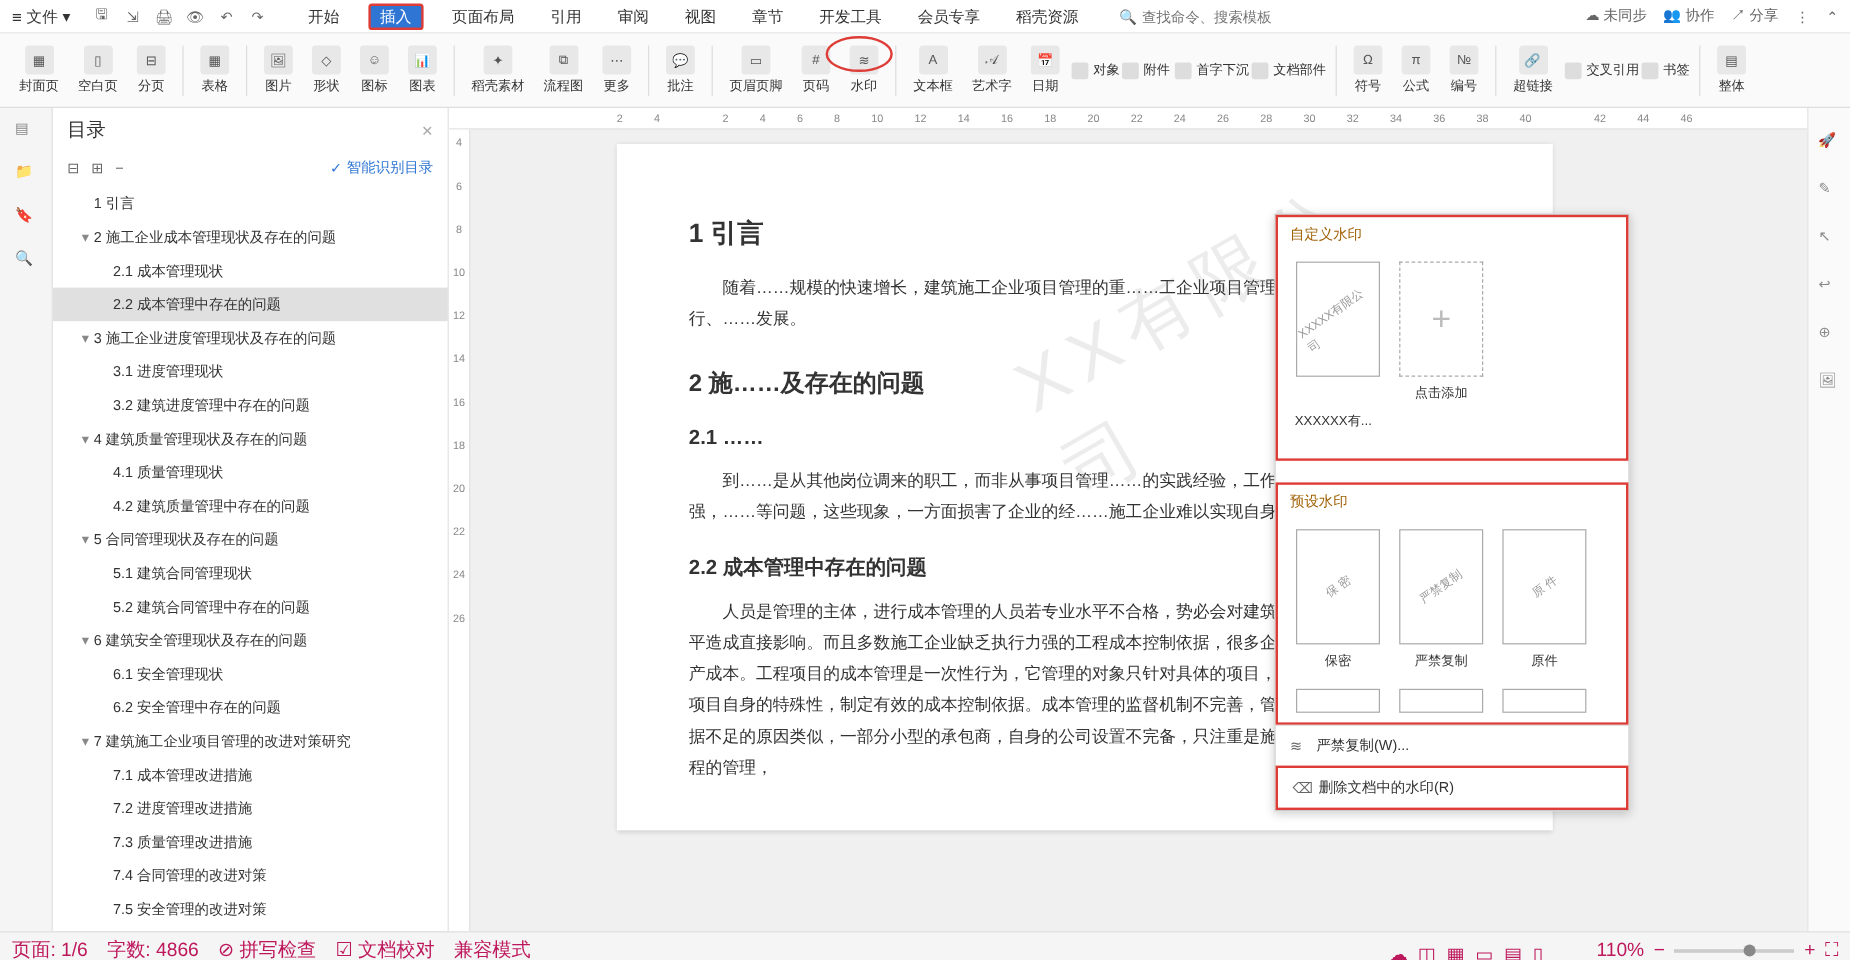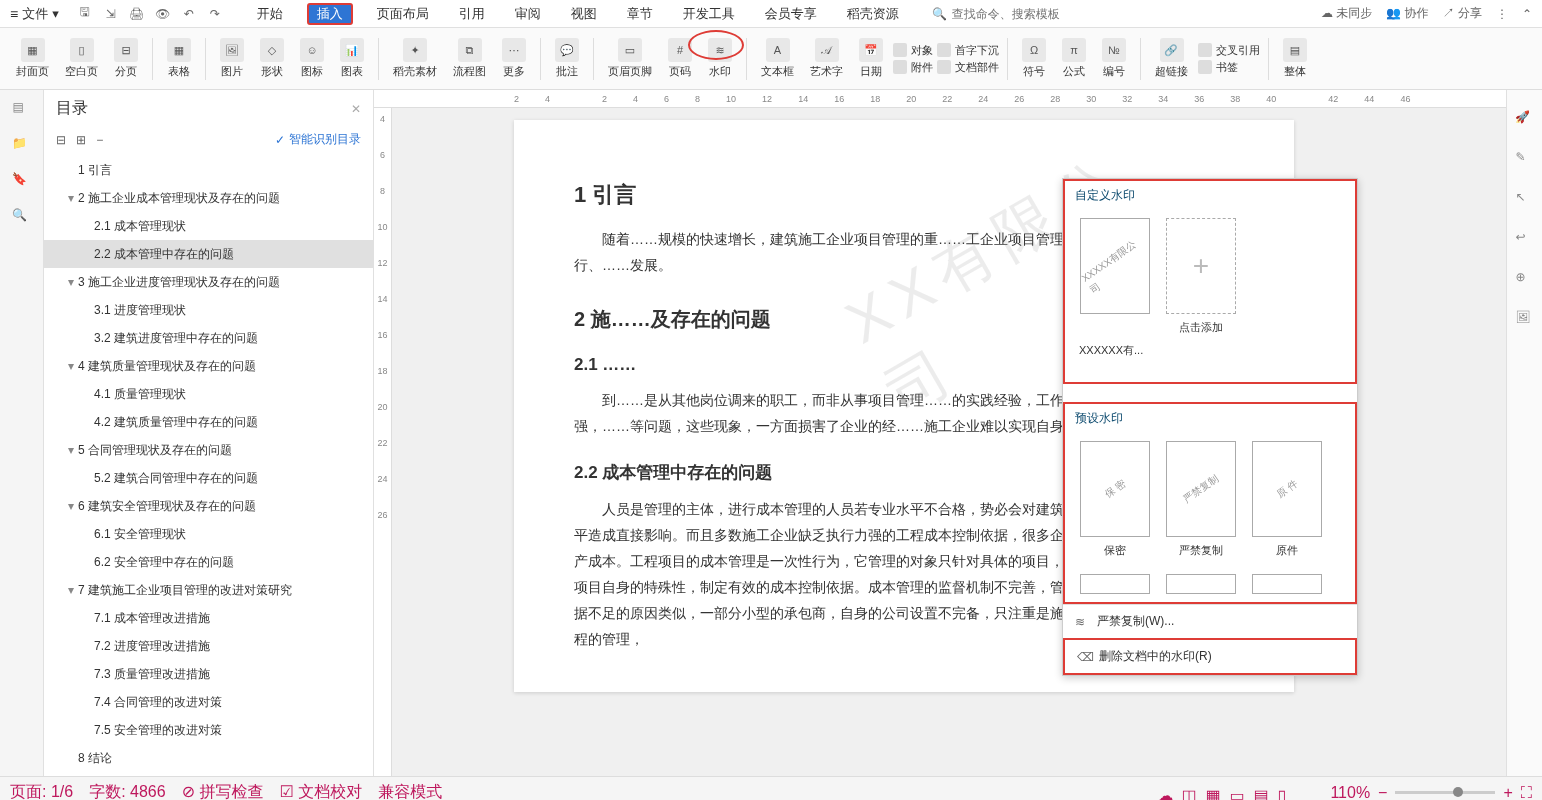--- a/index.html
+++ b/index.html
@@ -15,21 +15,21 @@
 .tab.active { background: #2e75d4; color: #fff; border-radius: 3px; }
 .circled-red { border: 2px solid #de3c36; border-radius: 50%/80%; padding: 0 8px; }
 .search-area { margin-left: 20px; display: flex; align-items: center; gap: 4px; color: #999; }
 .search-area input { border: none; outline: none; font-size: 12px; width: 120px; }
 .top-right { margin-left: auto; display: flex; gap: 14px; align-items: center; color: #666; }
 
 .ribbon { height: 62px; display: flex; align-items: center; padding: 4px 10px; border-bottom: 1px solid #ddd; gap: 4px; background: #fafafa; }
 .ribbon-group { display: flex; flex-direction: column; align-items: center; gap: 2px; padding: 0 6px; cursor: pointer; font-size: 11px; }
 .ribbon-group .ico { width: 24px; height: 24px; background: #e8e8e8; border-radius: 3px; display: flex; align-items: center; justify-content: center; color: #555; }
 .ribbon-sep { width: 1px; height: 42px; background: #ddd; margin: 0 4px; }
-.ribbon-mini-col { display: flex; flex-direction: column; gap: 2px; font-size: 11px; }
+.ribbon-mini-col { display: flex; flex-direction: row; gap: 2px; font-size: 11px; }
 .ribbon-mini { display: flex; align-items: center; gap: 4px; cursor: pointer; }
 .ribbon-mini .mico { width: 14px; height: 14px; background: #ddd; border-radius: 2px; }
 .watermark-btn { position: relative; }
 .circled-wm { position: absolute; left: -14px; top: -8px; width: 56px; height: 30px; border: 2px solid #de3c36; border-radius: 50%; pointer-events: none; }
 
 .main { display: flex; height: calc(100vh - 28px - 62px - 24px); }
 .left-rail { width: 44px; background: #f5f5f5; border-right: 1px solid #e0e0e0; display: flex; flex-direction: column; align-items: center; padding-top: 10px; gap: 18px; }
 .rail-icon { width: 18px; height: 18px; color: #888; cursor: pointer; }
 
 .sidebar { width: 330px; border-right: 1px solid #e0e0e0; display: flex; flex-direction: column; }
@@ -49,21 +49,21 @@
 .ruler-h { height: 18px; background: #fff; border-bottom: 1px solid #ddd; font-size: 9px; display: flex; align-items: center; padding-left: 140px; gap: 26px; color: #888; }
 .ruler-v { position: absolute; left: 0; top: 18px; width: 18px; bottom: 0; background: #fff; border-right: 1px solid #ddd; display: flex; flex-direction: column; align-items: center; gap: 26px; font-size: 9px; color: #888; padding-top: 6px; }
 .page { position: absolute; left: 140px; top: 30px; width: 780px; background: #fff; box-shadow: 0 1px 4px rgba(0,0,0,.15); padding: 40px 60px; }
 .page h1 { font-size: 22px; margin: 20px 0 16px; }
 .page h2 { font-size: 20px; margin: 28px 0 14px; }
 .page h3 { font-size: 17px; margin: 22px 0 12px; }
 .page p { font-size: 14px; line-height: 26px; text-indent: 2em; color: #333; }
 .watermark-bg { position: absolute; right: 40px; top: 60px; width: 340px; height: 420px; opacity: .15; font-size: 60px; transform: rotate(-30deg); color: #888; pointer-events: none; letter-spacing: 10px; }
 
 .dropdown { position: absolute; left: 688px; top: 88px; width: 296px; background: #fff; border: 1px solid #ccc; box-shadow: 0 2px 8px rgba(0,0,0,.2); z-index: 100; }
-.dd-sec-hdr { font-size: 12px; padding: 6px 10px; color: #0c4a6e; }
+.dd-sec-hdr { font-size: 12px; padding: 6px 10px; color: #a16207; }
 .dd-row { display: flex; gap: 14px; padding: 8px 14px; }
 .dd-thumb { width: 72px; display: flex; flex-direction: column; align-items: center; gap: 6px; cursor: pointer; }
 .dd-box { width: 70px; height: 96px; border: 1px solid #aaa; display: flex; align-items: center; justify-content: center; font-size: 10px; color: #999; }
 .dd-box .rot-txt { transform: rotate(-35deg); }
 .dd-label { font-size: 11px; text-align: center; }
 .dd-add { font-size: 28px; color: #bbb; }
 .dd-sep { height: 1px; background: #e0e0e0; }
 .dd-action { padding: 8px 12px; display: flex; align-items: center; gap: 8px; cursor: pointer; font-size: 12px; }
 .dd-action .aico { width: 14px; height: 14px; color: #666; }
 .red-box { border: 2px solid #de3c36; }
@@ -280,20 +280,21 @@
         <div class="toc-item l1"><span class="toc-caret">▾</span>2 施工企业成本管理现状及存在的问题</div>
         <div class="toc-item l2"><span class="toc-caret"></span>2.1 成本管理现状</div>
         <div class="toc-item l2 active"><span class="toc-caret"></span>2.2 成本管理中存在的问题</div>
         <div class="toc-item l1"><span class="toc-caret">▾</span>3 施工企业进度管理现状及存在的问题</div>
         <div class="toc-item l2"><span class="toc-caret"></span>3.1 进度管理现状</div>
         <div class="toc-item l2"><span class="toc-caret"></span>3.2 建筑进度管理中存在的问题</div>
         <div class="toc-item l1"><span class="toc-caret">▾</span>4 建筑质量管理现状及存在的问题</div>
         <div class="toc-item l2"><span class="toc-caret"></span>4.1 质量管理现状</div>
         <div class="toc-item l2"><span class="toc-caret"></span>4.2 建筑质量管理中存在的问题</div>
         <div class="toc-item l1"><span class="toc-caret">▾</span>5 合同管理现状及存在的问题</div>
+        <div class="toc-item l2"><span class="toc-caret"></span>5.1 建筑合同管理现状</div>
         <div class="toc-item l2"><span class="toc-caret"></span>5.2 建筑合同管理中存在的问题</div>
         <div class="toc-item l1"><span class="toc-caret">▾</span>6 建筑安全管理现状及存在的问题</div>
         <div class="toc-item l2"><span class="toc-caret"></span>6.1 安全管理现状</div>
         <div class="toc-item l2"><span class="toc-caret"></span>6.2 安全管理中存在的问题</div>
         <div class="toc-item l1"><span class="toc-caret">▾</span>7 建筑施工企业项目管理的改进对策研究</div>
         <div class="toc-item l2"><span class="toc-caret"></span>7.1 成本管理改进措施</div>
         <div class="toc-item l2"><span class="toc-caret"></span>7.2 进度管理改进措施</div>
         <div class="toc-item l2"><span class="toc-caret"></span>7.3 质量管理改进措施</div>
         <div class="toc-item l2"><span class="toc-caret"></span>7.4 合同管理的改进对策</div>
         <div class="toc-item l2"><span class="toc-caret"></span>7.5 安全管理的改进对策</div>

